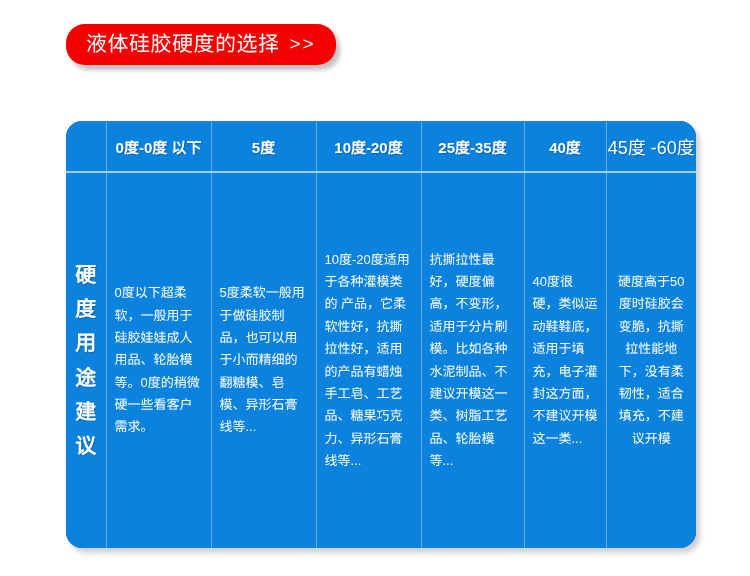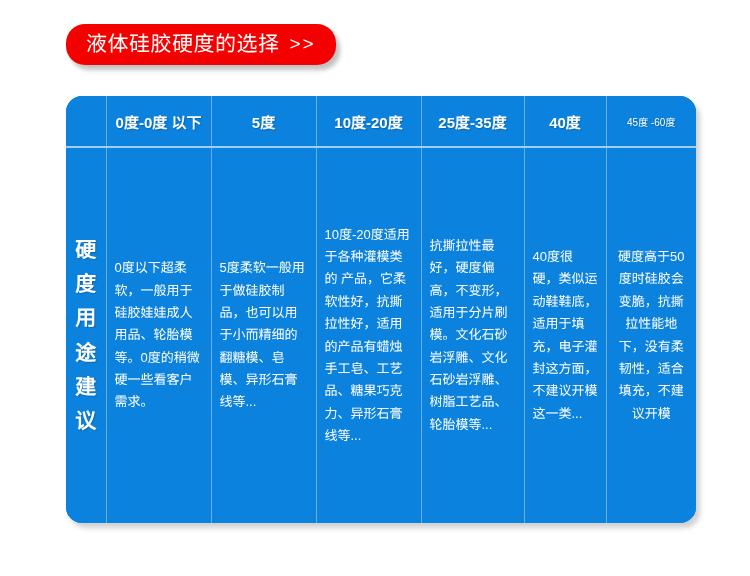--- a/index.html
+++ b/index.html
@@ -56,20 +56,21 @@
   }
   .hardness-table {
     width: 100%;
     height: 100%;
     border-collapse: collapse;
     background: #0b82de;
     border-radius: 16px;
     overflow: hidden;
     box-shadow: 4px 5px 5px rgba(140,140,140,0.40);
     table-layout: fixed;
+    margin-top: 25px;
   }
   .hardness-table td,
   .hardness-table th {
     background: #0b82de;
     color: #ffffff;
     padding: 0;
     margin: 0;
   }
 
   
@@ -83,21 +84,21 @@
     font-size: 15px;
     text-shadow: 1px 1px 1px rgba(0,0,0,0.22);
     white-space: nowrap;
   }
   .head-row th.corner-cell {
     border-right: 1px solid #67aee4;
     border-bottom: 2px solid #9fcdee;
   }
   .head-row th.last-col { border-right: none; }
   .head-row th.small-head {
-    font-size: 10px;
+    font-size: 18px;
     font-weight: normal;
   }
 
   
   .body-row td {
     vertical-align: middle;
     border-right: 1px solid #67aee4;
     padding: 10px 8px;
     font-size: 13px;
     line-height: 1.72;
@@ -174,19 +175,19 @@
             <span>度</span>
             <span>用</span>
             <span>途</span>
             <span>建</span>
             <span>议</span>
           </div>
         </td>
         <td>0度以下超柔软，一般用于硅胶娃娃成人用品、轮胎模等。0度的稍微硬一些看客户需求。</td>
         <td>5度柔软一般用于做硅胶制品，也可以用于小而精细的翻糖模、皂模、异形石膏线等...</td>
         <td>10度-20度适用于各种灌模类的 产品，它柔软性好，抗撕拉性好，适用的产品有蜡烛手工皂、工艺品、糖果巧克力、异形石膏线等...</td>
-        <td>抗撕拉性最好，硬度偏高，不变形，适用于分片刷模。文化石砂岩浮雕、文化石砂岩浮雕、树脂工艺品、轮胎模等...</td>
+        <td>抗撕拉性最好，硬度偏高，不变形，适用于分片刷模。比如各种水泥制品、不建议开模这一类、树脂工艺品、轮胎模等...</td>
         <td>40度很 硬，类似运动鞋鞋底，适用于填充，电子灌封这方面，不建议开模这一类...</td>
         <td class="last-col">硬度高于50度时硅胶会变脆，抗撕拉性能地下，没有柔韧性，适合填充，不建议开模</td>
       </tr>
     </tbody>
   </table>
 </div>
 
 </body></html>

